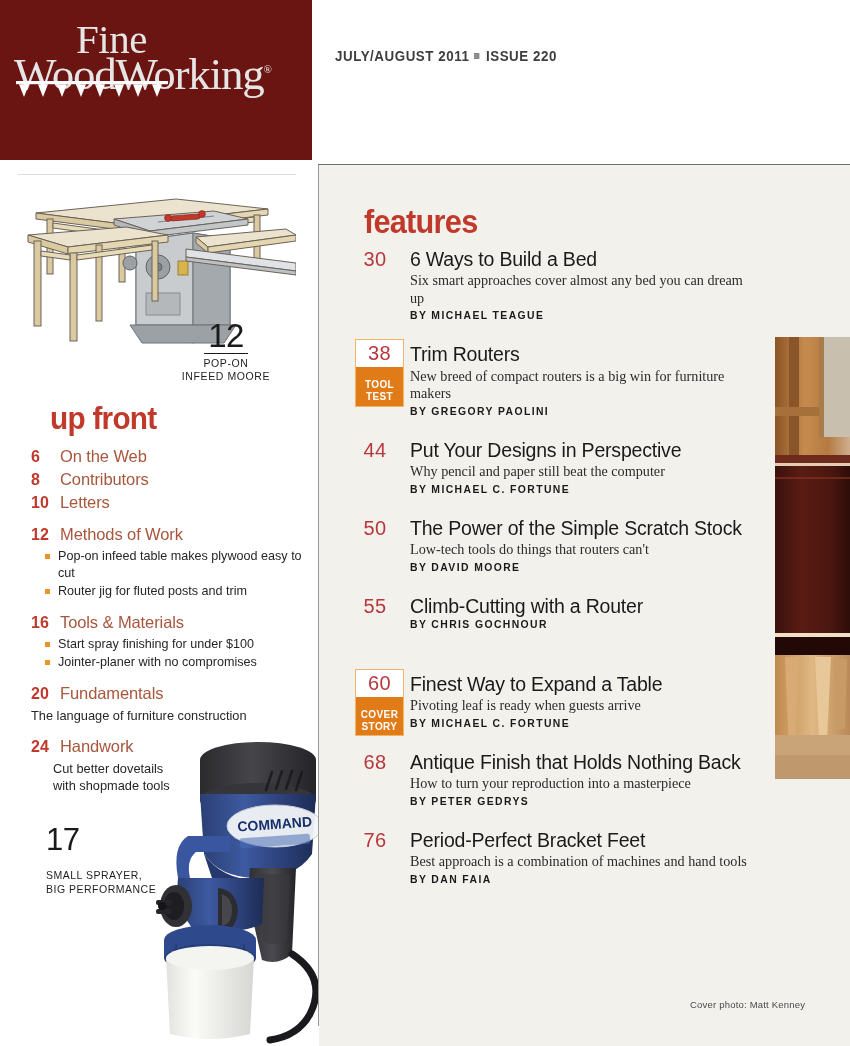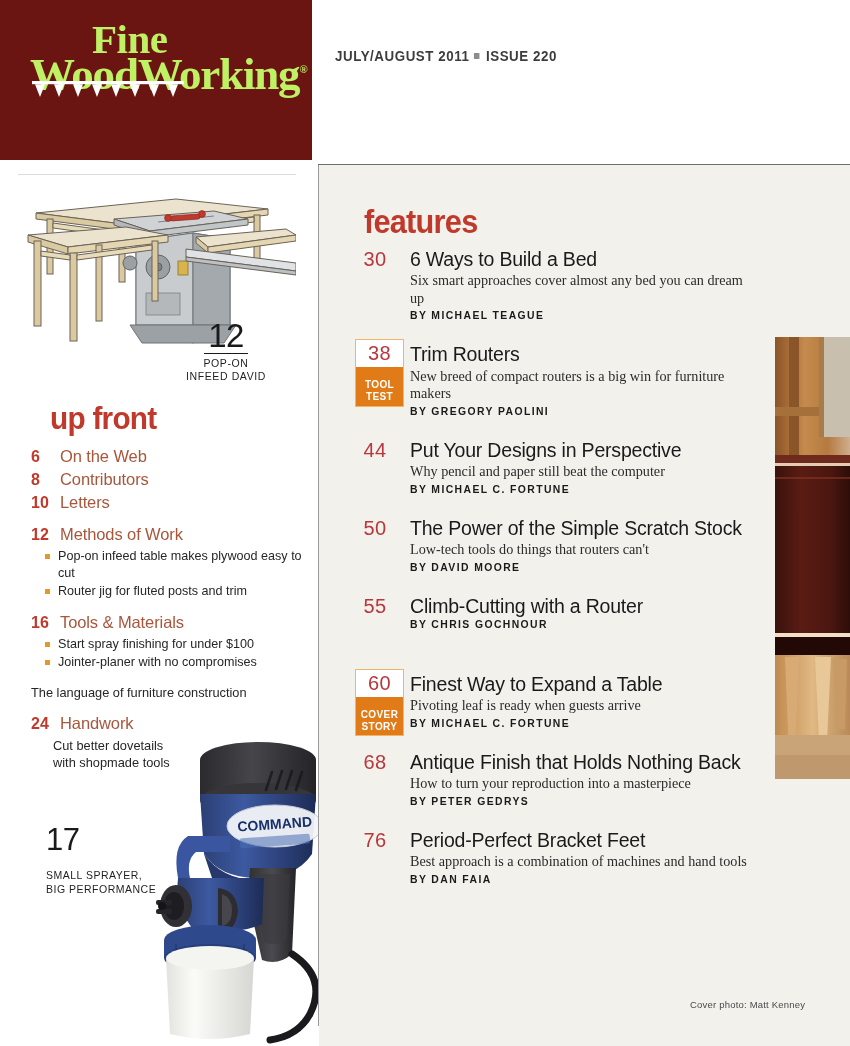--- a/index.html
+++ b/index.html
@@ -24,27 +24,26 @@
   
   .masthead-block {
     position: absolute;
     left: 0; top: 0;
     width: 312px; height: 160px;
     background: #6b1512;
     overflow: hidden;
   }
   .logo {
     position: absolute;
-    left: 30px; top: 22px;
+    left: 14px; top: 22px;
     width: 262px;
-    color: #bef264;
+    color: #e5e5e5;
     font-family: "Liberation Serif", serif;
     line-height: 0.84;
     user-select: none;
-    font-weight: bold;
   }
   .logo-fine {
     font-size: 41px;
     letter-spacing: -0.5px;
     padding-left: 62px;
     display: block;
   }
   .logo-ww {
     display: block;
     font-size: 45px;
@@ -449,21 +448,21 @@
 
         <g stroke="#6b6258" stroke-width="1">
           <polygon points="168,74 278,88 278,96 168,82" fill="#dfe3e5"></polygon>
           <polygon points="168,82 278,96 278,100 168,86" fill="#bcc1c4"></polygon>
         </g>
       </svg>
       <div class="illo-caption">
         <span class="num">12</span>
         <div class="cap">
           <div>POP-ON</div>
-          <div>INFEED DAVID</div>
+          <div>INFEED MOORE</div>
         </div>
       </div>
     </div>
 
     <div class="upfront-head">up front</div>
 
     <div class="upfront-list" id="upfront-list">
         <div>
           <div class="uf-row">
             <span class="uf-num">6</span>
@@ -496,20 +495,24 @@
           <div class="uf-row">
             <span class="uf-num">16</span>
             <span class="uf-label">Tools &amp; Materials</span>
           </div>
           <ul class="uf-bullets">
             <li>Start spray finishing for under $100</li>
             <li>Jointer-planer with no compromises</li>
           </ul>
         </div>
         <div class="uf-gap-lg">
+          <div class="uf-row">
+            <span class="uf-num">20</span>
+            <span class="uf-label">Fundamentals</span>
+          </div>
           <div class="uf-sub">
             <div>The language of furniture construction</div>
           </div>
         </div>
         <div class="uf-gap-lg">
           <div class="uf-row">
             <span class="uf-num">24</span>
             <span class="uf-label">Handwork</span>
           </div>
           <div class="uf-sub uf-sub-indent">

